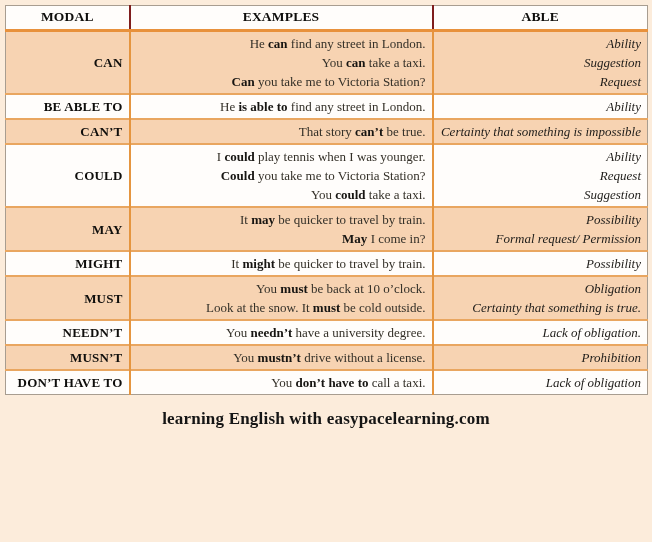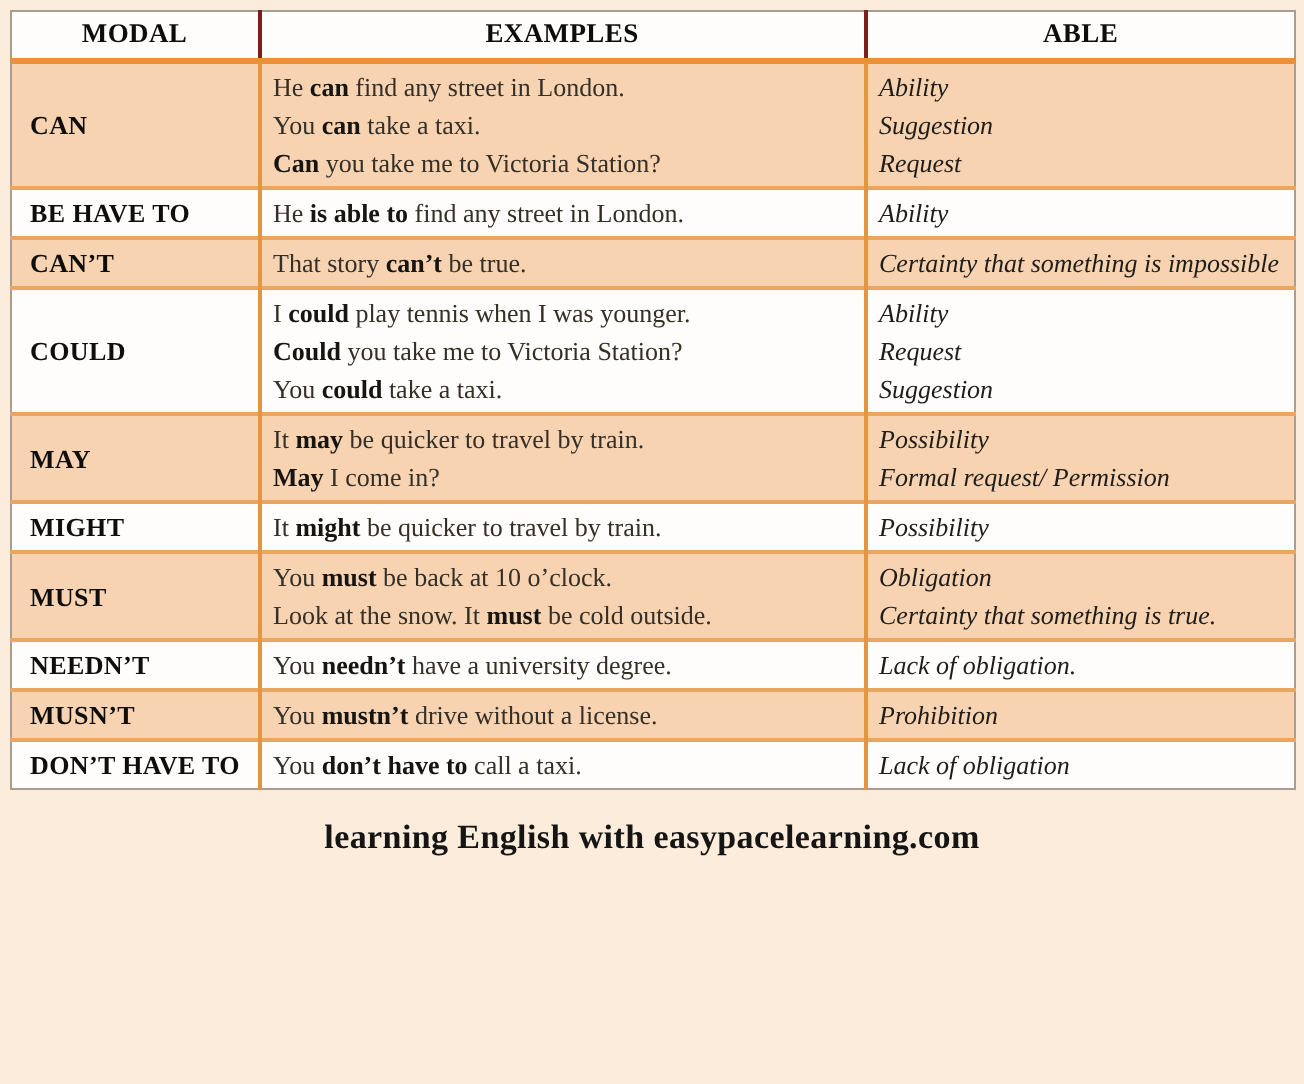--- a/index.html
+++ b/index.html
@@ -45,20 +45,21 @@
     letter-spacing: 0.2px;
   }
   thead th + th { border-left: 2px solid #7f1d1d; }
   tbody td {
     vertical-align: middle;
     padding: 2px 6px;
     font-size: 13px;
     line-height: 19px;
     border-top: 2px solid var(--row-separator);
     color: var(--body-text);
+    text-align: right;
   }
   tbody tr.peach td { background: var(--row-peach); }
   tbody tr.white td { background: #fffdfb; }
   td.modal-cell {
     font-weight: bold;
     color: #0f0e0c;
     font-size: 13px;
     padding-left: 9px;
     letter-spacing: 0.2px;
     white-space: nowrap;
@@ -108,21 +109,21 @@
               <div class="line">You <b>can</b> take a taxi.</div>
               <div class="line"><b>Can</b> you take me to Victoria Station?</div>
             </td>
             <td class="uses-cell">
               <div class="line">Ability</div>
               <div class="line">Suggestion</div>
               <div class="line">Request</div>
             </td>
           </tr>
           <tr class="white">
-            <td class="modal-cell">BE HAVE TO</td>
+            <td class="modal-cell">BE ABLE TO</td>
             <td class="examples-cell">
               <div class="line">He <b>is able to</b> find any street in London.</div>
             </td>
             <td class="uses-cell">
               <div class="line">Ability</div>
             </td>
           </tr>
           <tr class="peach">
             <td class="modal-cell">CAN’T</td>
             <td class="examples-cell">

